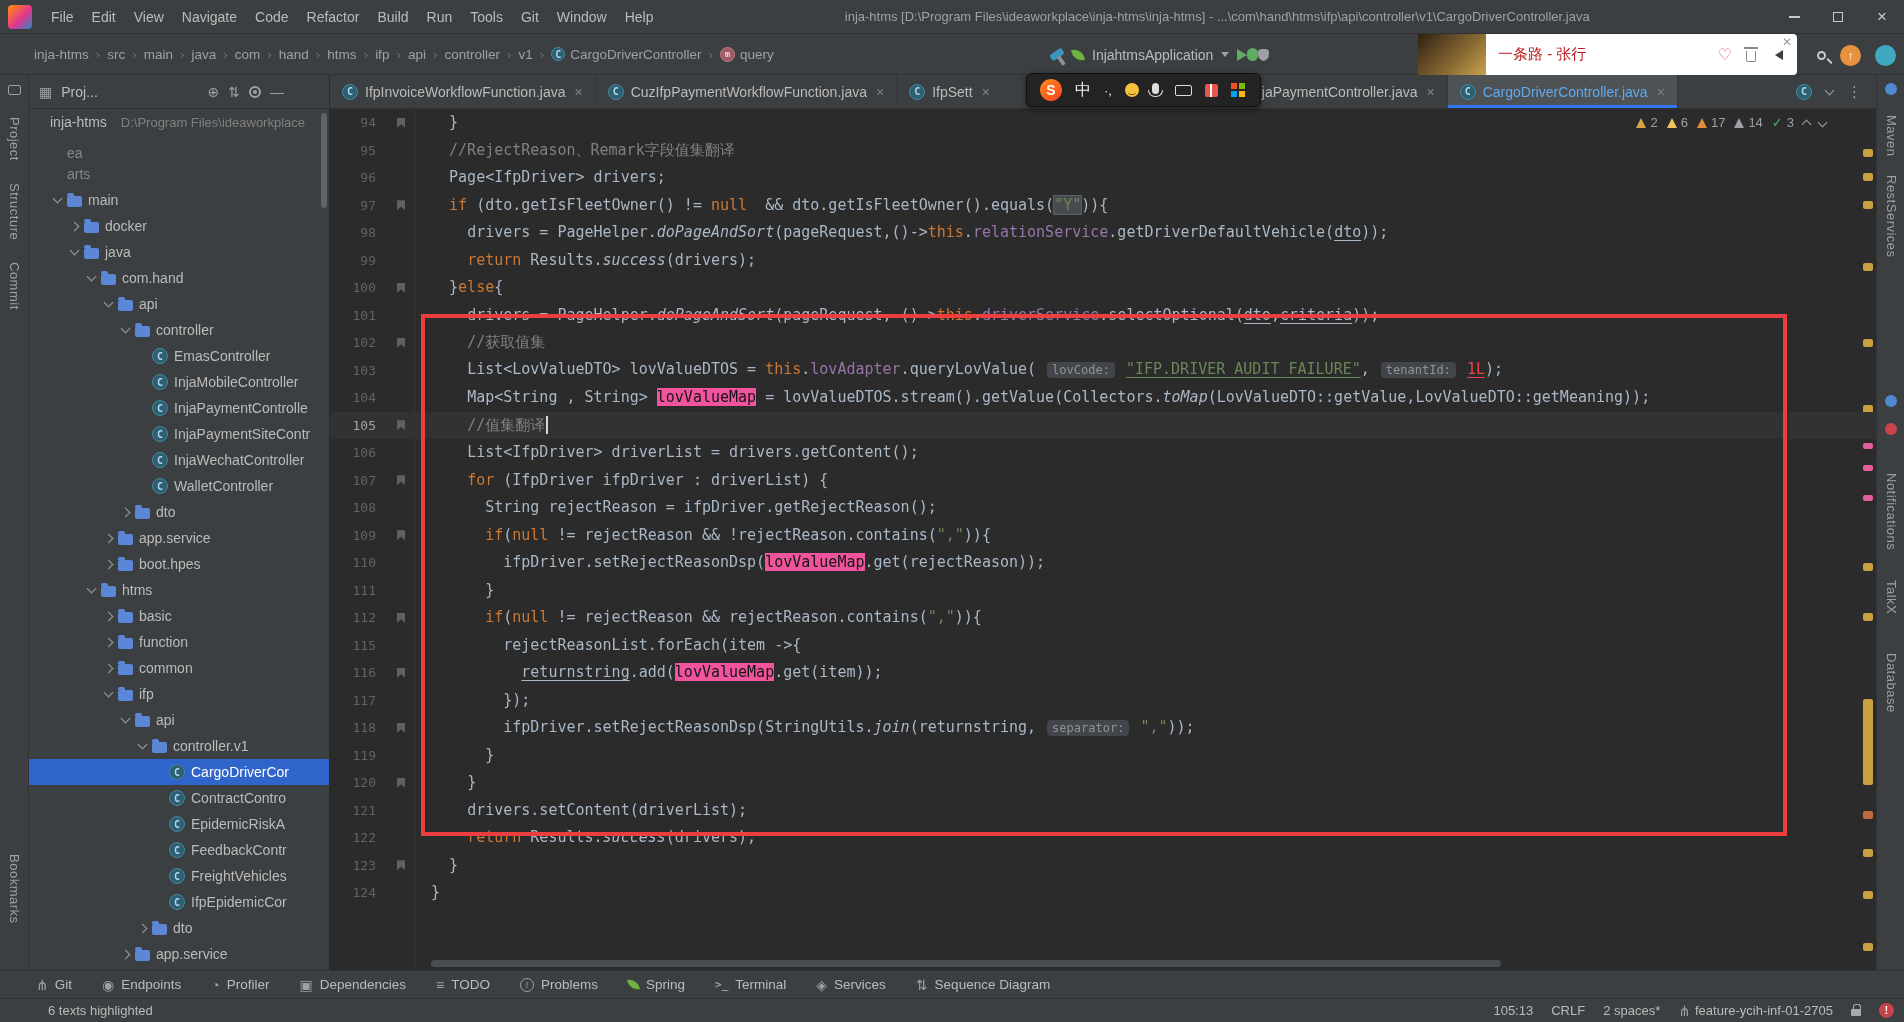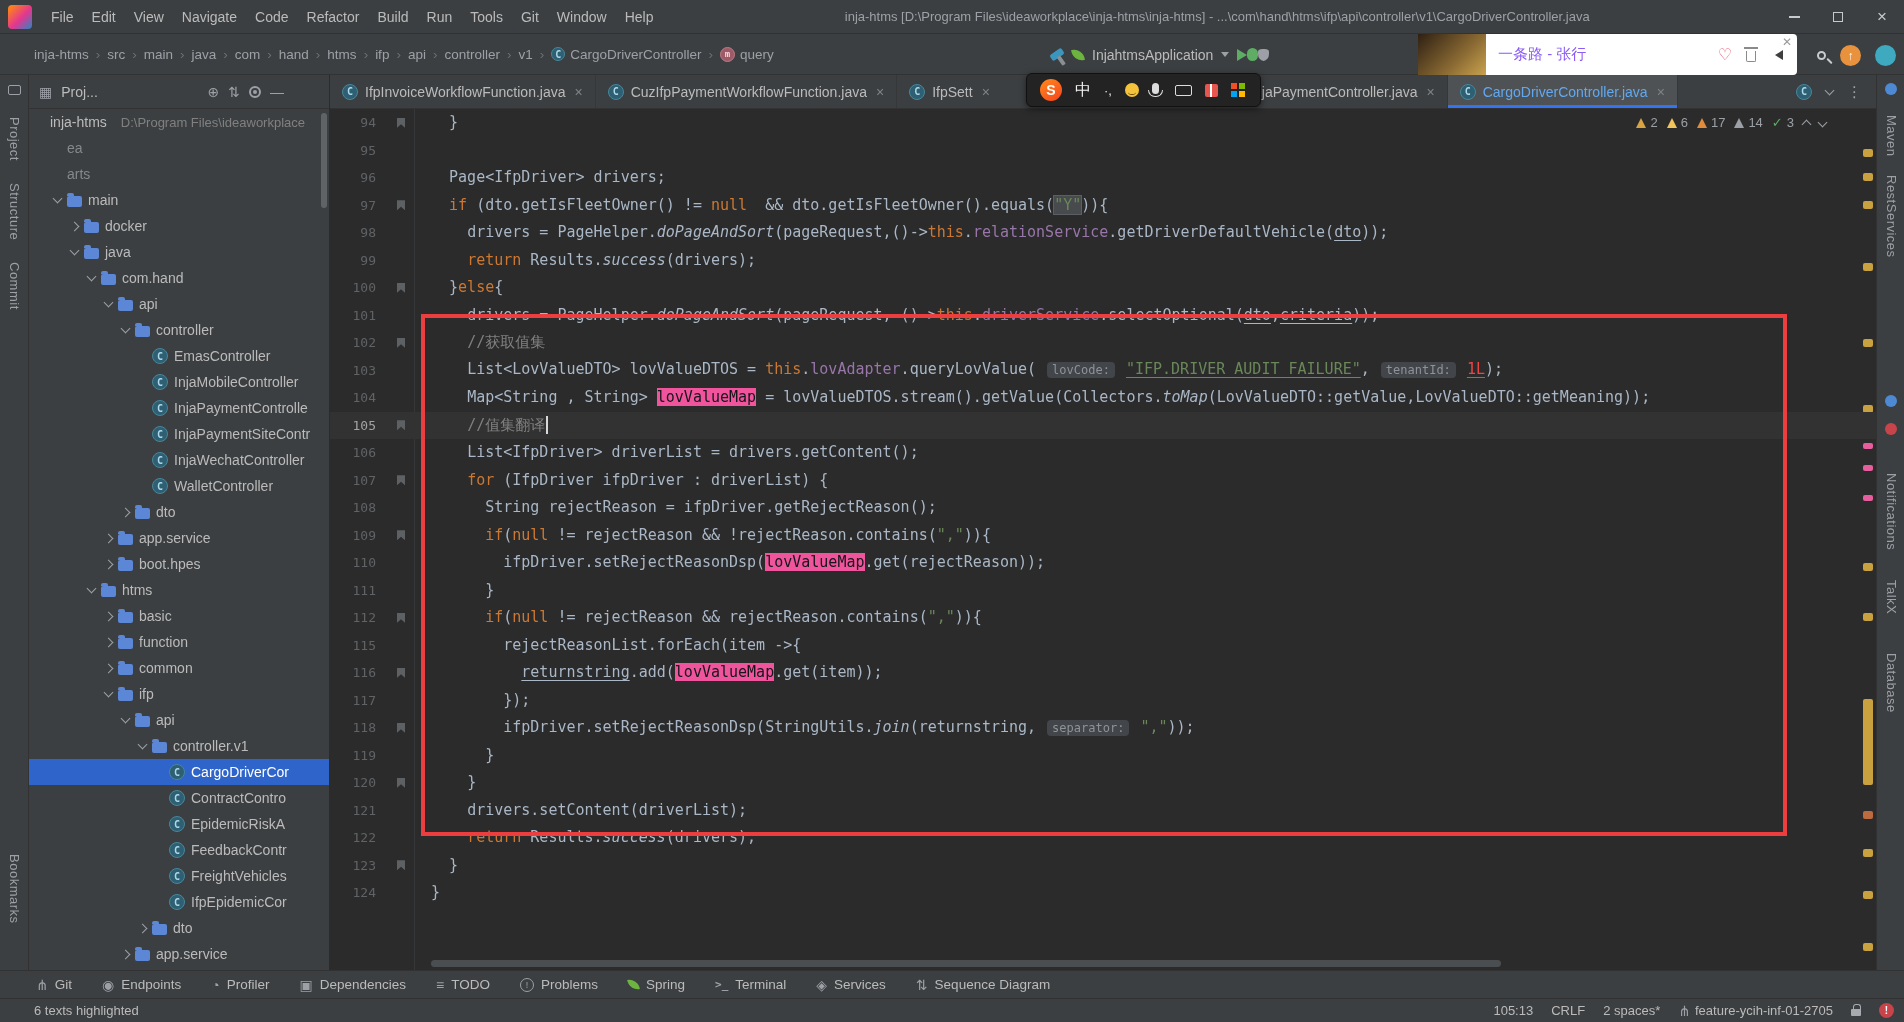--- a/index.html
+++ b/index.html
@@ -103,21 +103,21 @@
   .ic-emoji{width:14px;height:14px;border-radius:50%;background:#F5C33B;position:relative}
   .ic-emoji::after{content:"";position:absolute;left:3px;top:6px;width:8px;height:5px;border-bottom:1.5px solid #6B4A00;border-radius:50%}
   .ic-mic{width:7px;height:11px;background:#DDDDDD;border-radius:4px;position:relative;margin:-4px 3px 0 0}
   .ic-mic::after{content:"";position:absolute;left:-3.5px;top:7px;width:13px;height:6px;border:1.5px solid #DDDDDD;border-top:none;border-radius:0 0 7px 7px}
   .ic-kbd{width:17px;height:11px;border:1.5px solid #DDDDDD;border-radius:2px}
   .ic-gift{width:13px;height:13px;background:#E6564F;border-radius:2px;position:relative}
   .ic-gift::after{content:"";position:absolute;top:0;left:5.5px;width:2px;height:13px;background:#FFFFFF}
   .ic-apps{width:6px;height:6px;background:#F25022;box-shadow:8px 0 0 #7FBA00,0 8px 0 #00A4EF,8px 8px 0 #FFB900;margin:0 10px 8px 0}
   #album-art{position:absolute;left:1418px;top:34px;width:68px;height:41px;background:linear-gradient(135deg,#2E2013,#8A6A33 60%,#C9A24E);z-index:80}
   #music-widget{position:absolute;left:1486px;top:34px;width:311px;height:41px;background:#FFFFFF;border-radius:0 4px 4px 0;display:flex;align-items:center;gap:14px;padding:0 14px 0 12px;z-index:80}
-  #music-widget .song{flex:1;color:#8b5cf6;font-size:15px;white-space:nowrap;overflow:hidden}
+  #music-widget .song{flex:1;color:#b91c1c;font-size:15px;white-space:nowrap;overflow:hidden}
   .ic-heart{color:#E85D75;font-size:16px;line-height:1}
   .ic-trash{width:10px;height:11px;border:1.5px solid #8A8A8A;border-top:none;border-radius:0 0 2px 2px;position:relative;margin-top:3px}
   .ic-trash::before{content:"";position:absolute;top:-3.5px;left:-3px;width:14px;height:1.5px;background:#8A8A8A}
   .ic-speaker{width:0;height:0;border:5px solid transparent;border-left:8px solid #3F3F3F;transform:rotate(180deg)}
   #mw-close{position:absolute;top:1px;right:5px;color:#9A9A9A;font-size:12px}
   .ic-search{width:9px;height:9px;border:2px solid #C8CCD0;border-radius:50%;position:relative}
   .ic-search::after{content:"";position:absolute;left:7px;top:7px;width:7px;height:2px;background:#C8CCD0;transform:rotate(45deg);border-radius:1px}
   .badge{width:21px;height:21px;border-radius:50%;color:#FFF;display:flex;align-items:center;justify-content:center;font-size:12px}
   .ic-hammer{width:14px;height:7px;background:#3B96BE;border-radius:2px;position:relative;transform:rotate(-35deg)}
   .ic-hammer::after{content:"";position:absolute;left:5px;top:6px;width:4px;height:10px;background:#8A8F93;border-radius:1px}
@@ -126,21 +126,21 @@
   .ic-bug{width:11px;height:13px;background:#5FAD65;border-radius:6px}
   .ic-shield{width:11px;height:12px;background:#9DA0A6;border-radius:5px 5px 6px 6px/3px 3px 8px 8px}
 
   
   #bottom-toolbar{position:absolute;left:0;right:0;bottom:24px;height:28px;background:#3C3F41;border-top:1px solid #323232;display:flex;align-items:center;gap:30px;padding-left:36px;font-size:13.5px;color:#BBBBBB}
   .bt-item{display:flex;align-items:center;gap:7px;white-space:nowrap}
   .bt-glyph{color:#9DA0A6;font-size:14px;line-height:1}
   .ic-prob{width:14px;height:14px;border-radius:50%;border:1.5px solid #9DA0A6;display:inline-flex;align-items:center;justify-content:center;font-size:9px;color:#9DA0A6}
   .ic-term{font:bold 11px "DejaVu Sans Mono",monospace;color:#9DA0A6}
   #status-bar{position:absolute;left:0;right:0;bottom:0;height:24px;background:#3C3F41;border-top:1px solid #323232;display:flex;align-items:center;font-size:13px;color:#BBBBBB}
-  #status-left{margin-left:34px}
+  #status-left{margin-left:48px}
   #status-right{margin-left:auto;display:flex;align-items:center;gap:18px;margin-right:10px}
   .ic-lock{width:10px;height:7px;background:#A7ABB0;border-radius:1px;position:relative;margin-top:4px}
   .ic-lock::before{content:"";position:absolute;top:-5px;left:2px;width:6px;height:5px;border:1.5px solid #A7ABB0;border-bottom:none;border-radius:3px 3px 0 0}
   .ic-blob{width:15px;height:15px;border-radius:50%;background:#C7444A;color:#fff;display:flex;align-items:center;justify-content:center;font-size:10px;font-weight:bold}
   .branch{display:flex;align-items:center;gap:5px}
 </style>
 </head>
 <body>
 
 <div id="titlebar">
@@ -265,21 +265,21 @@
     <span class="ic-gear"></span>
     <span class="ph-ic">—</span>
   </div>
   <div id="tree">
     <div id="tree-scrollbar"></div>
   <div class="trow" style="padding-left: 8px;">
         <span class="chev none"></span>
         <span class="tlabel">inja-htms</span>
         <span class="tpath">D:\Program Files\ideaworkplace</span>
       </div>
-      <div class="trow dim" style="padding-left: 25px;">
+      <div class="trow dim" style="padding-left: 25px; align-items: flex-end;">
         <span class="chev none"></span>
         <span class="tlabel">ea</span>
       </div>
       <div class="trow dim" style="padding-left: 25px;">
         <span class="chev none"></span>
         <span class="tlabel">arts</span>
       </div>
       <div class="trow" style="padding-left: 25px;">
         <span class="chev open"></span>
         <span class="ic-folder"></span>
@@ -515,20 +515,21 @@
   <div class="cl">
         <span class="num">94</span>
         <span class="gic">
           <span class="flag"></span>
         </span>
         <pre class="code">  <span class="t-d">}</span></pre>
       </div>
       <div class="cl">
         <span class="num">95</span>
         <span class="gic"></span>
+        <pre class="code">  <span class="t-c">//RejectReason、Remark字段值集翻译</span></pre>
       </div>
       <div class="cl">
         <span class="num">96</span>
         <span class="gic"></span>
         <pre class="code">  <span class="t-d">Page&lt;IfpDriver&gt; drivers;</span></pre>
       </div>
       <div class="cl">
         <span class="num">97</span>
         <span class="gic">
           <span class="flag"></span>

